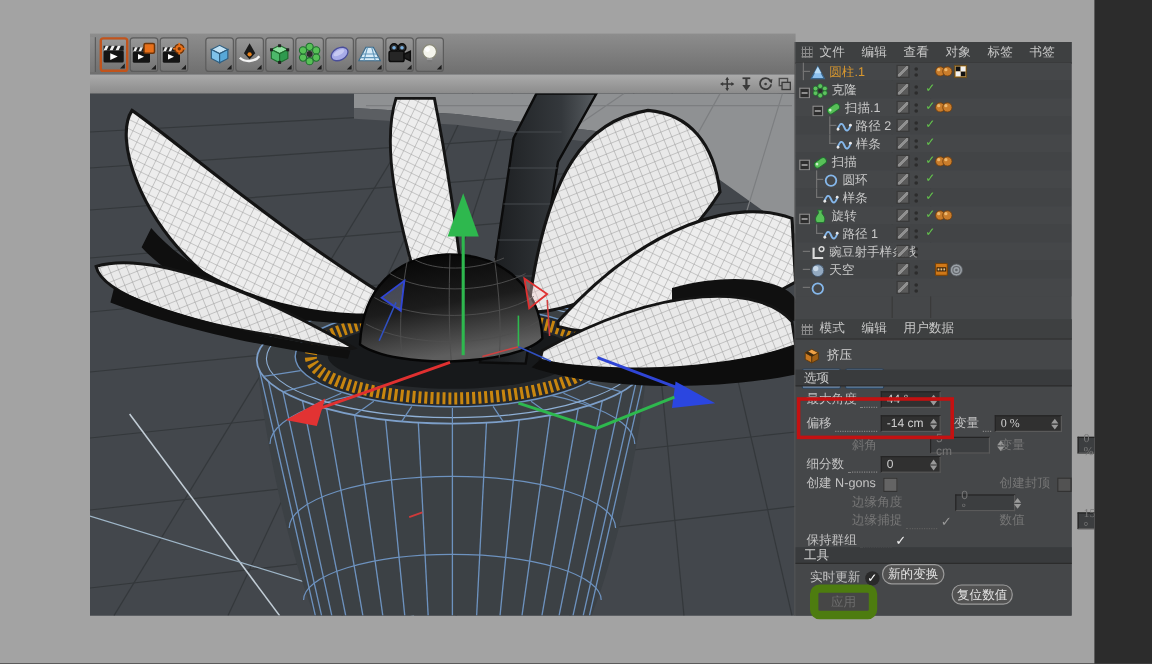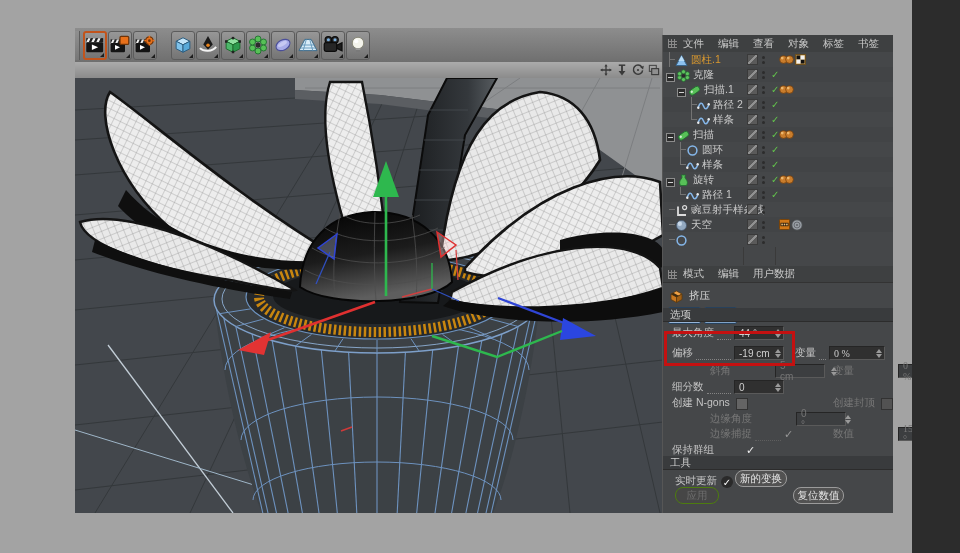--- a/index.html
+++ b/index.html
@@ -72,21 +72,21 @@
   .dis,.dis .fld{color:#767676;margin-left:38px;}
   .dis .fld{background:#3c3e40;gap:37px;}
   .dis .lead{border-bottom-color:#5e5e5e;}
   .cb{width:10px;height:10px;background:#646464;border:1px solid #323232;}
   .cb.dim{background:#525252;}
   .ckm{color:#efefef;font-weight:bold;font-size:11px;}
   .ckm.gray{color:#989898;}
   .ckc{width:12px;height:12px;border-radius:50%;background:#2a2a2a;color:#fff;font-weight:bold;font-size:10px;
     display:flex;align-items:center;justify-content:center;}
   .abtn{position:absolute;height:15px;border-radius:8px;display:flex;align-items:center;justify-content:center;font-size:10.5px;}
-  .abtn.off{background:#464646;border:1px solid #4d7c0f;color:#6d6d6d;}
+  .abtn.off{background:#464646;border:7px solid #4d7c0f;color:#6d6d6d;}
   .abtn.on{background:#525252;border:1px solid #9b9b9b;color:#e4e4e4;}
   #hlbox{position:absolute;left:664px;top:331px;width:125px;height:29px;border:3px solid #c41111;z-index:50;}
   .splitter{position:absolute;left:662px;top:35px;width:1px;height:478px;background:#565656;}
 </style>
 </head>
 <body>
 
 <div id="stage">
 
   <svg width="0" height="0" style="position:absolute">
@@ -781,21 +781,21 @@
               <span class="spin"></span>
             </span>
           </span>
       </div>
 
       <div class="frow" style="top:78px">
         <span class="fc c1">
             <span class="flabel">偏移</span>
             <span class="lead"></span>
           <span class="fld">
-              <span class="v">-19 cm</span>
+              <span class="v">-14 cm</span>
               <span class="spin"></span>
             </span>
           </span>
         <span class="fc c2">
             <span class="flabel">变量</span>
             <span class="lead"></span>
           <span class="fld" style="width:56px">
               <span class="v">0 %</span>
               <span class="spin"></span>
             </span>

